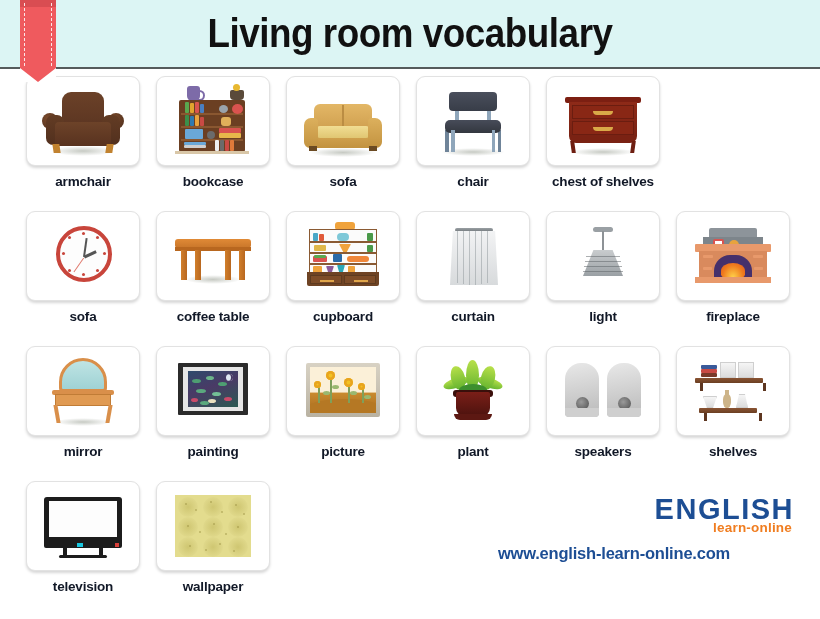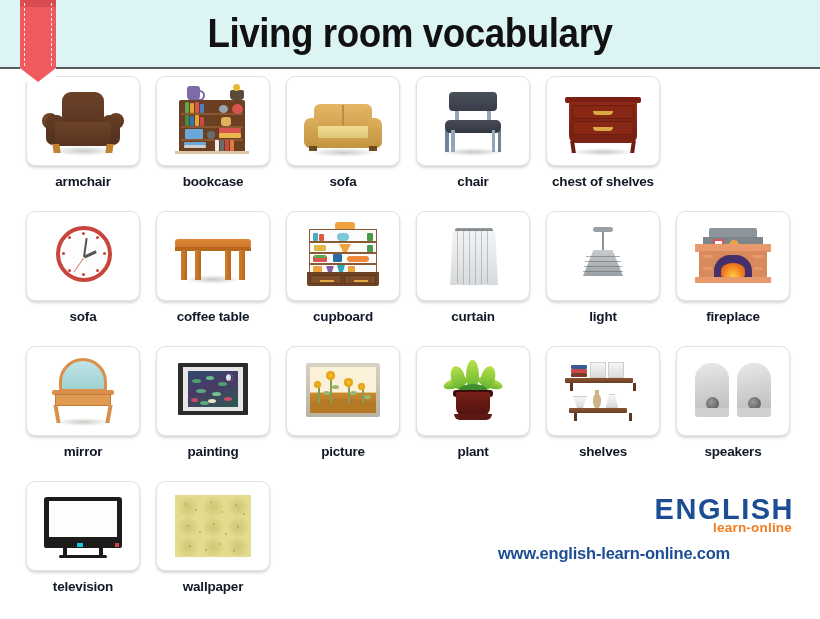--- a/index.html
+++ b/index.html
@@ -565,54 +565,54 @@
           <div class="pl-pot"></div>
           <div class="pl-dish"></div>
         </div>
       </div>
       <div class="label">plant</div>
     </div>
 
     <div class="cell">
       <div class="card">
         <div class="art">
+          <div class="sp" style="left:12px;">
+              <div class="sp-drv"></div>
+              <div class="sp-base"></div>
+            </div>
+          <div class="sp" style="right:12px;">
+              <div class="sp-drv"></div>
+              <div class="sp-base"></div>
+            </div>
+        </div>
+      </div>
+      <div class="label">speakers</div>
+    </div>
+
+    <div class="cell">
+      <div class="card">
+        <div class="art">
           <div class="sv-bk" style="left:18px;top:13px;width:16px;height:4px;background:#3a5a9a;"></div>
           <div class="sv-bk" style="left:18px;top:17px;width:16px;height:4px;background:#c94a44;"></div>
           <div class="sv-bk" style="left:18px;top:21px;width:16px;height:4px;background:#7a3a2a;"></div>
           <div class="sv-box" style="left:37px;top:10px;width:16px;height:16px;"></div>
           <div class="sv-box" style="left:55px;top:10px;width:16px;height:16px;"></div>
           <div class="sv-board" style="left:12px;top:26px;width:68px;"></div>
           <div class="sv-br" style="left:17px;top:31px;"></div>
           <div class="sv-br" style="right:17px;top:31px;"></div>
           <div class="sv-box" style="left:20px;top:44px;width:14px;height:12px;clip-path:polygon(0 0,100% 0,72% 100%,28% 100%);"></div>
           <div class="sv-vase" style="left:40px;top:42px;width:8px;height:14px;border-radius:40% 40% 45% 45%;"></div>
           <div class="sv-vase" style="left:42px;top:38px;width:4px;height:6px;background:#cdb489;"></div>
           <div class="sv-box" style="left:53px;top:42px;width:12px;height:14px;clip-path:polygon(25% 0,75% 0,100% 100%,0 100%);"></div>
           <div class="sv-board" style="left:16px;top:56px;width:58px;"></div>
           <div class="sv-br" style="left:21px;top:61px;"></div>
           <div class="sv-br" style="right:21px;top:61px;"></div>
         </div>
       </div>
       <div class="label">shelves</div>
-    </div>
-
-    <div class="cell">
-      <div class="card">
-        <div class="art">
-          <div class="sp" style="left:12px;">
-              <div class="sp-drv"></div>
-              <div class="sp-base"></div>
-            </div>
-          <div class="sp" style="right:12px;">
-              <div class="sp-drv"></div>
-              <div class="sp-base"></div>
-            </div>
-        </div>
-      </div>
-      <div class="label">speakers</div>
     </div>
 
   </div>
 
   <div class="row">
 
     <div class="cell">
       <div class="card">
         <div class="art">
           <div class="tv-bez"></div>

